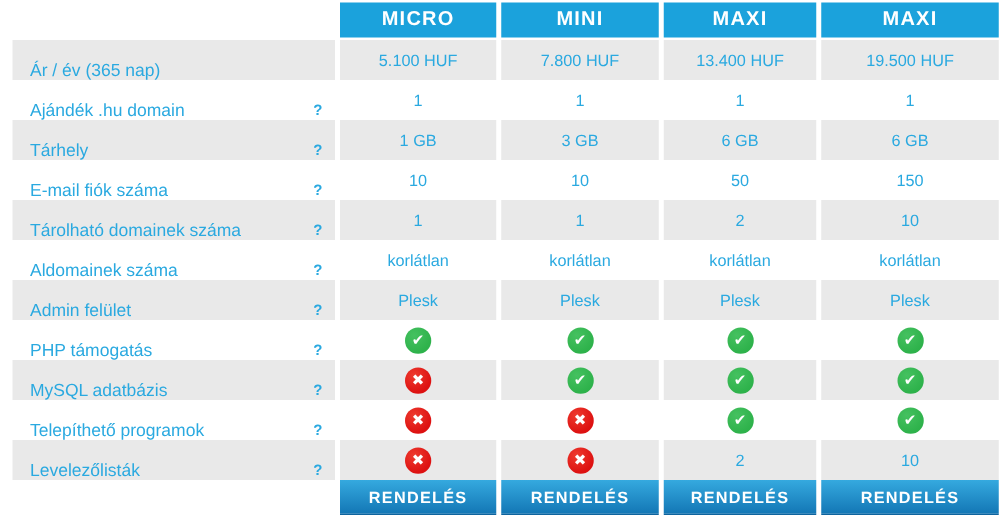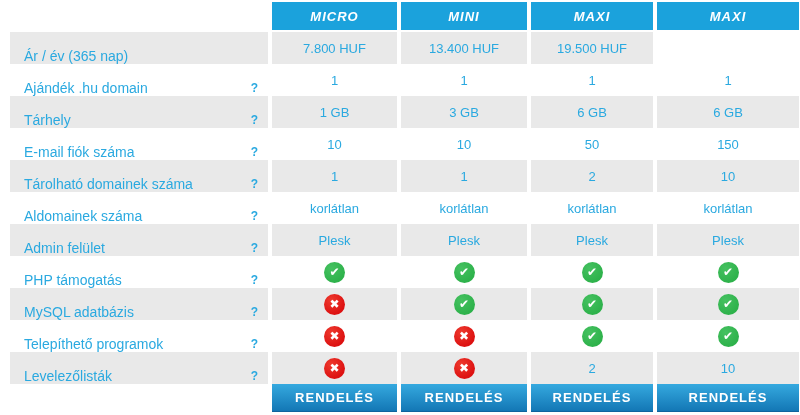--- a/index.html
+++ b/index.html
@@ -30,21 +30,21 @@
   }
   .grid-row.header-row{margin-bottom:2px;}
   .grid-row.order-row{margin-bottom:0;}
   .cell{
     display:flex;align-items:center;justify-content:center;
     font-size:13px;color:var(--text-blue);
   }
   .corner-cell{background:transparent;}
   .plan-cell{
     background:var(--header-bg);
-    color:#ffffff;font-weight:bold;font-size:13px;letter-spacing:1px;font-style:italic;
+    color:#ffffff;font-weight:bold;font-size:16px;letter-spacing:1px;
   }
   .label-cell{
     justify-content:space-between;
     padding:16px 10px 0 14px;
   }
   .row-label{
     font-size:14px;color:var(--text-blue);
     white-space:nowrap;
   }
   .help-icon{
@@ -77,20 +77,23 @@
       <div class="cell plan-cell">MINI</div>
       <div class="cell plan-cell">MAXI</div>
       <div class="cell plan-cell">MAXI</div>
     </div>
   <div id="body-rows">
       <div class="grid-row alt">
         <div class="cell label-cell">
           <span class="row-label">Ár / év (365 nap)</span>
         </div>
         <div class="cell value-cell">
+          <span class="value-text">5.100 HUF</span>
+        </div>
+        <div class="cell value-cell">
           <span class="value-text">7.800 HUF</span>
         </div>
         <div class="cell value-cell">
           <span class="value-text">13.400 HUF</span>
         </div>
         <div class="cell value-cell">
           <span class="value-text">19.500 HUF</span>
         </div>
       </div>
       <div class="grid-row">

